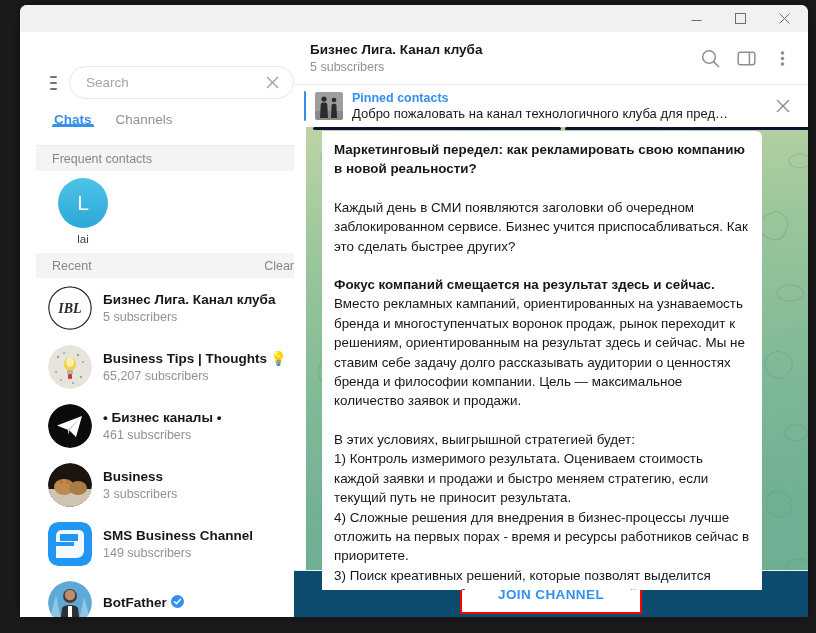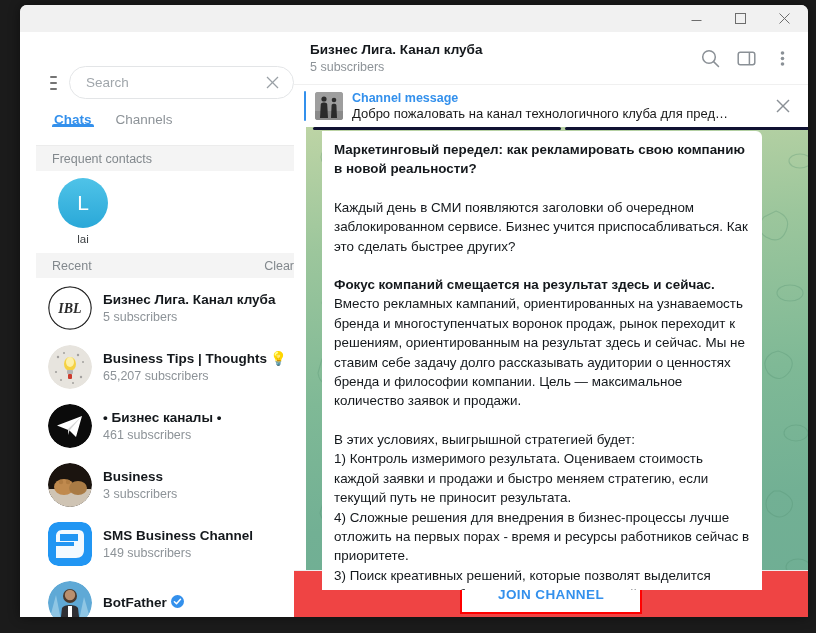--- a/index.html
+++ b/index.html
@@ -158,21 +158,21 @@
     padding: 9px 12px 4px 12px;
     font-size: 13.4px; line-height: 19.4px; color: #14181c;
     z-index: 3;
   }
   .bubble p { margin: 0; }
   .bubble .sp { height: 19px; }
   .bubble b { font-weight: 700; }
 
   .joinbar {
     position: absolute; left: 0; bottom: 0; width: 514px; height: 47px;
-    background: #ef4444; display: flex; align-items: center; justify-content: center;
+    background: #0c4a6e; display: flex; align-items: center; justify-content: center;
     border-top: 1px solid #eee;
   }
   .joinbtn {
     color: #3390ec; font-size: 13.5px; font-weight: 600;
     letter-spacing: .4px; cursor: pointer;
     padding: 10px 36px;
     border: 2px solid #ff0000;
     background: #fff;
   }
 </style>
@@ -431,21 +431,21 @@
           <svg width="28" height="28" viewBox="0 0 28 28">
             <rect width="28" height="28" fill="#9e9e9e"></rect>
             <rect y="19" width="28" height="9" fill="#8a8a8a"></rect>
             <circle cx="9" cy="7" r="2.6" fill="#2b2b2b"></circle>
             <path d="M5 26 L5.8 12 C6.6 10 11.4 10 12.2 12 L13 26 Z" fill="#2b2b2b"></path>
             <circle cx="19" cy="8" r="2.3" fill="#2b2b2b"></circle>
             <path d="M16 26 L16.6 13 C17.2 11.4 20.8 11.4 21.4 13 L22 26 Z" fill="#2b2b2b"></path>
           </svg>
         </div>
         <div class="pintxt">
-          <div class="l1">Channel message</div>
+          <div class="l1">Pinned contacts</div>
           <div class="l2">Добро пожаловать на канал технологичного клуба для пред…</div>
         </div>
         <div class="pinclose">
           <svg width="14" height="14" viewBox="0 0 14 14">
               <line x1="1" y1="1" x2="13" y2="13" stroke="currentColor" stroke-width="1.4"></line>
               <line x1="13" y1="1" x2="1" y2="13" stroke="currentColor" stroke-width="1.4"></line>
             </svg>
         </div>
       </div>
 

